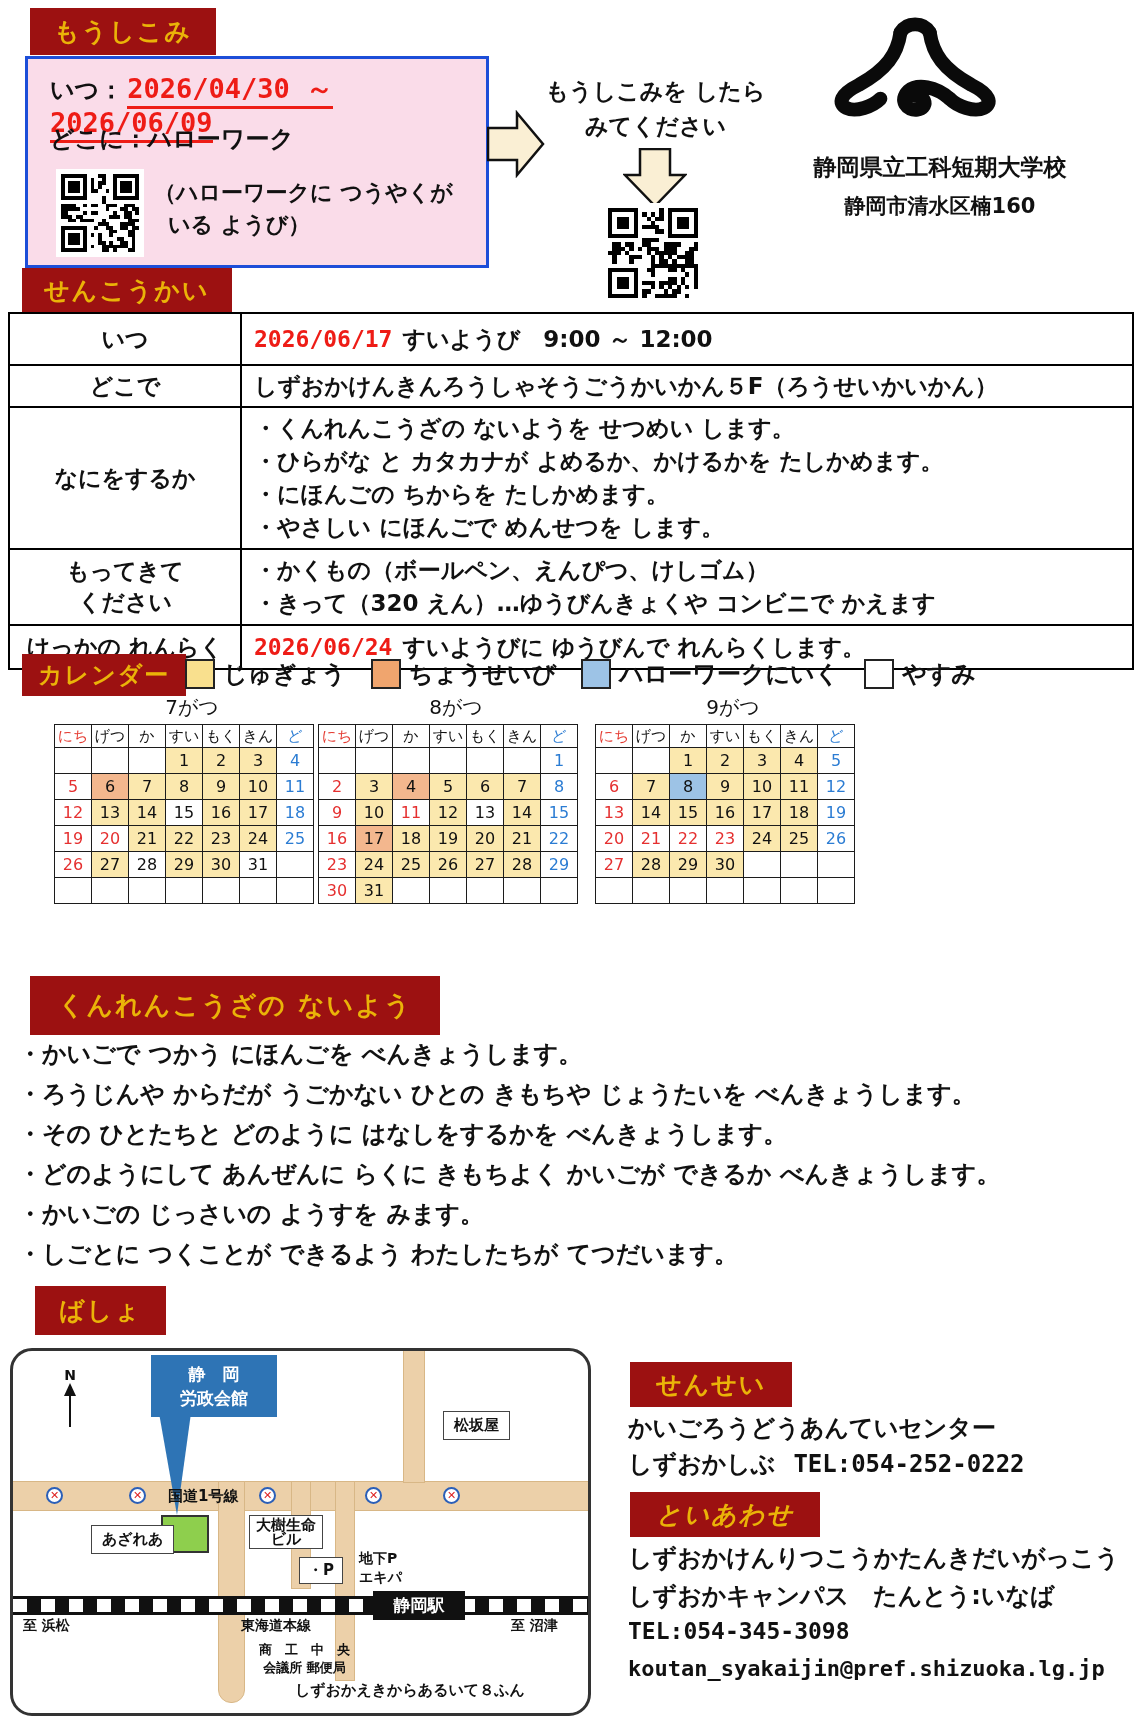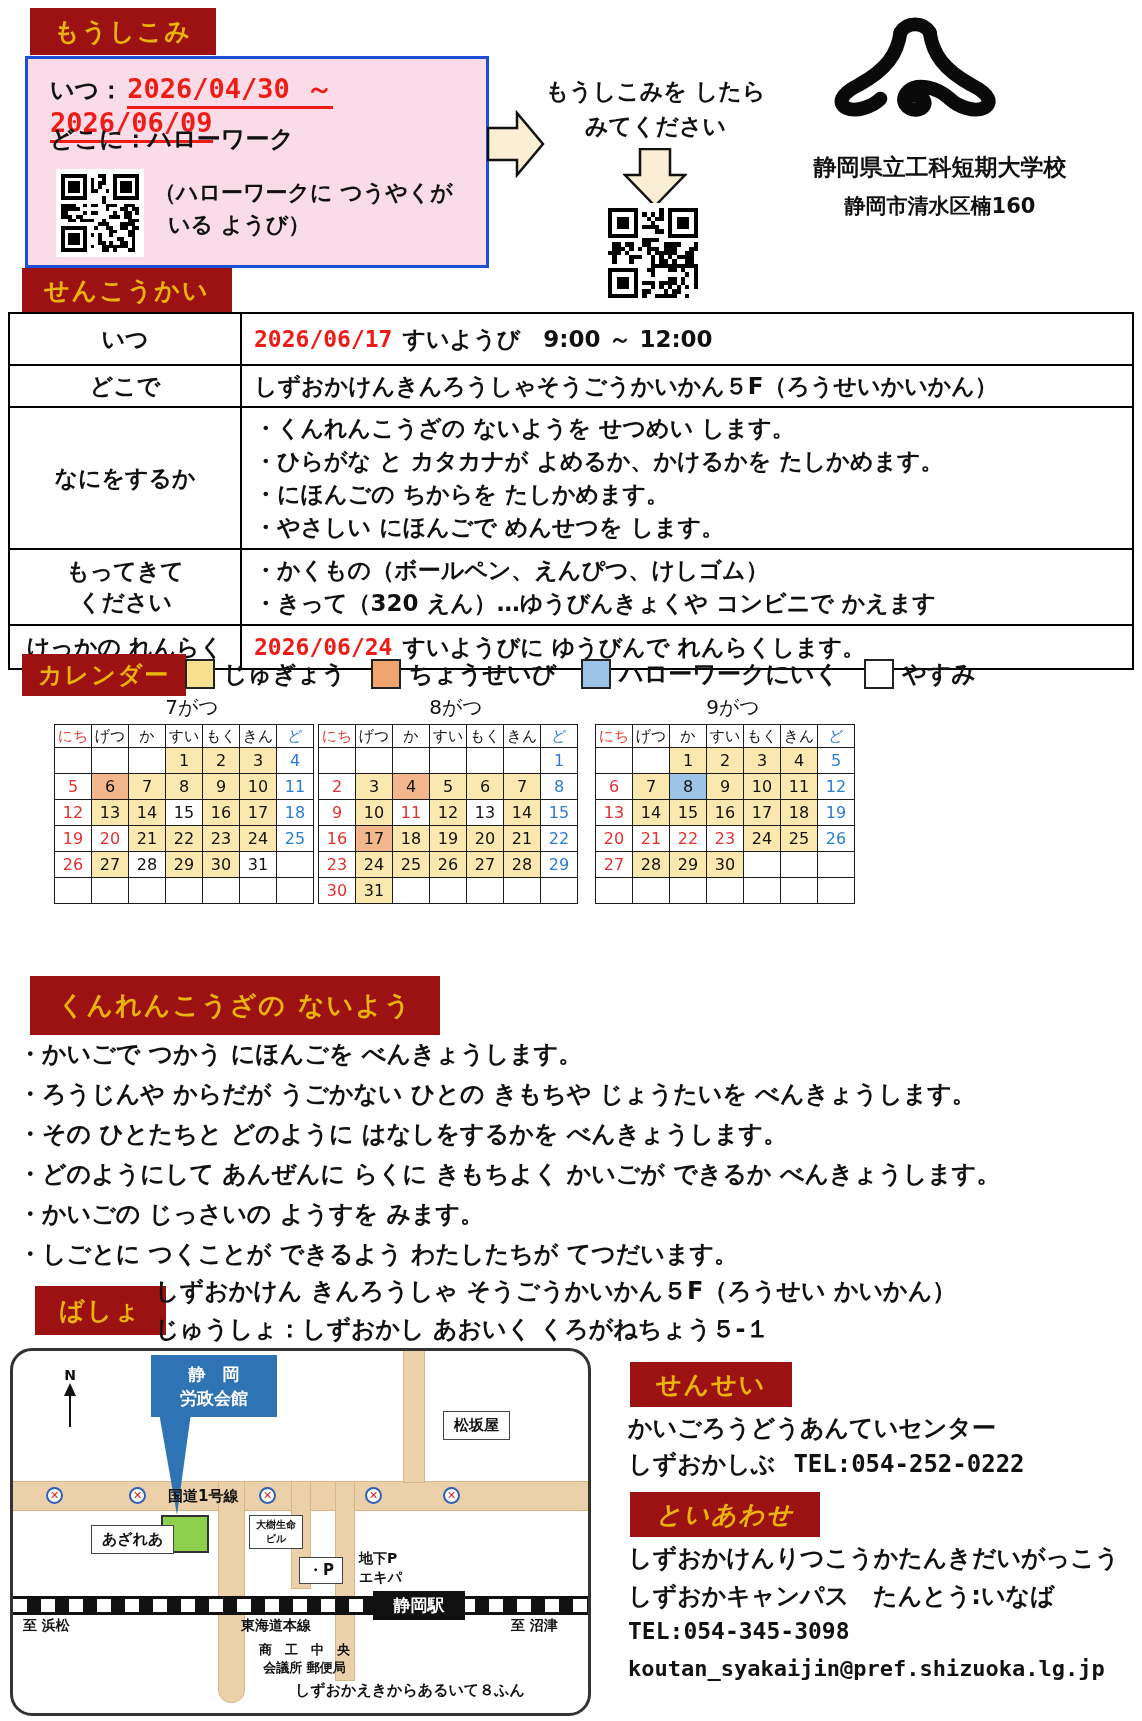--- a/index.html
+++ b/index.html
@@ -92,21 +92,21 @@
          box-sizing:border-box;z-index:2;top:136px;}
   .cx1{left:33px;} .cx2{left:116px;} .cx3{left:246px;} .cx4{left:352px;} .cx5{left:430px;}
   .pointer{left:140px;top:62px;z-index:1;}
   .bluebox{left:138px;top:4px;width:126px;height:62px;background:#2e74b5;color:#fff;font-weight:700;
            font-size:17px;display:flex;flex-direction:column;align-items:center;justify-content:center;
            line-height:24px;z-index:2;}
   .bldg-green{left:148px;top:164px;width:48px;height:38px;background:#8ecf4d;border:2px solid #333;
               box-sizing:border-box;z-index:1;}
   .mlabel{background:#fff;border:1.5px solid #444;font-weight:700;z-index:2;box-sizing:border-box;}
   .azalea{left:78px;top:174px;font-size:15px;padding:4px 10px;}
-  .daiju{left:236px;top:164px;font-size:10px;padding:2px 6px;text-align:center;line-height:14px;}
+  .daiju{left:236px;top:164px;font-size:15px;padding:2px 6px;text-align:center;line-height:14px;}
   .pbox{left:286px;top:206px;font-size:15px;padding:3px 8px;}
   .chika{left:346px;top:198px;font-size:14px;font-weight:700;line-height:19px;z-index:2;}
   .matsu{left:430px;top:60px;font-size:15px;padding:4px 10px;}
   .rail{left:0;top:245px;width:575px;height:13px;border-top:3px solid #111;border-bottom:3px solid #111;
         background:repeating-linear-gradient(90deg,#fff 0 14px,#111 14px 28px);box-sizing:content-box;}
   .station{left:360px;top:240px;width:92px;height:29px;background:#111;color:#fff;font-size:17px;
            font-weight:700;display:flex;align-items:center;justify-content:center;z-index:3;}
   .plain{font-weight:700;z-index:2;}
   .tokaido{left:228px;top:266px;font-size:14px;}
   .hama{left:10px;top:266px;font-size:14px;}
@@ -700,24 +700,20 @@
   <div class="kunren-list">
       <div>・かいごで つかう にほんごを べんきょうします。</div>
       <div>・ろうじんや からだが うごかない ひとの きもちや じょうたいを べんきょうします。</div>
       <div>・その ひとたちと どのように はなしをするかを べんきょうします。</div>
       <div>・どのようにして あんぜんに らくに きもちよく かいごが できるか べんきょうします。</div>
       <div>・かいごの じっさいの ようすを みます。</div>
       <div>・しごとに つくことが できるよう わたしたちが てつだいます。</div>
     </div>
 
   <div class="badge b-basho">ばしょ</div>
-  <div class="basho-lines">
-    <div>しずおかけん きんろうしゃ そうごうかいかん５F（ろうせい かいかん）</div>
-    <div>じゅうしょ：しずおかし あおいく くろがねちょう５-１</div>
-  </div>
 
   <div class="map">
     <div class="compass">
       <div>N</div>
       <svg width="22" height="46">
         <line x1="11" y1="44" x2="11" y2="10" stroke="#111" stroke-width="2"></line>
         <polygon points="11,0 5,13 17,13" fill="#111"></polygon>
       </svg>
     </div>
     <div class="road roadh"></div>

